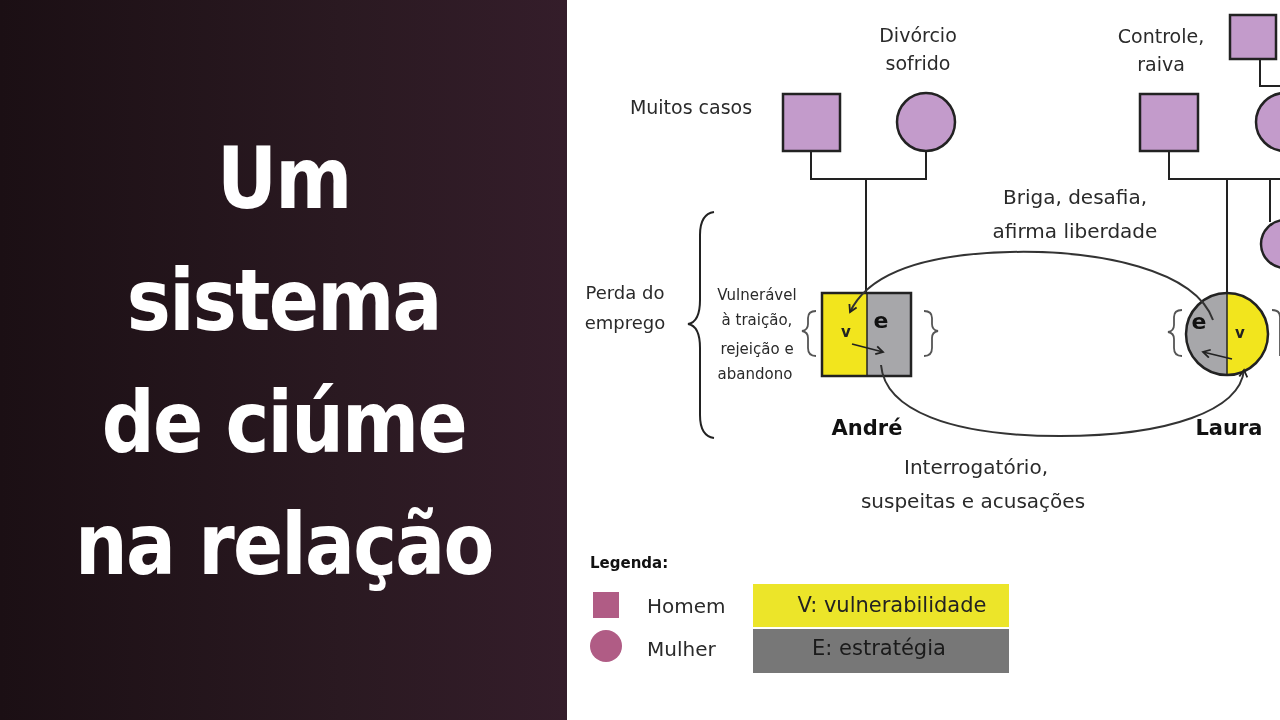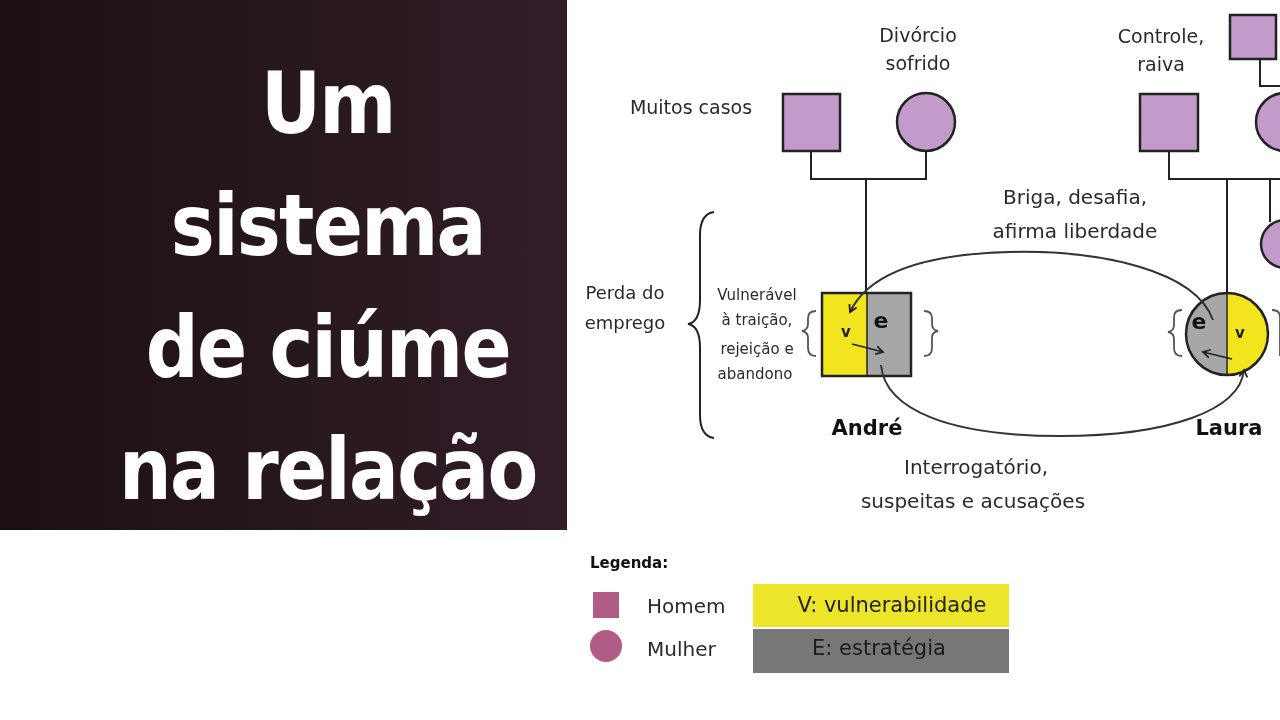--- a/index.html
+++ b/index.html
@@ -1,17 +1,17 @@
 <!DOCTYPE html>
 <html><head>
 <meta charset="utf-8">
 <style>
   html, body { margin: 0; padding: 0; }
   body { width: 1280px; height: 720px; overflow: hidden; position: relative; font-family: "DejaVu Sans", sans-serif; background: #ffffff; }
-  .left-panel { position: absolute; left: 0; top: 0; width: 567px; height: 530px; background: linear-gradient(90deg, #1b0f14 0%, #2a1921 60%, #341d2a 100%); display: flex; align-items: flex-end; justify-content: center; padding-left: 44px; }
+  .left-panel { position: absolute; left: 0; top: 0; width: 567px; height: 720px; background: linear-gradient(90deg, #1b0f14 0%, #2a1921 60%, #341d2a 100%); display: flex; align-items: center; justify-content: center; }
   .title { color: #ffffff; font-family: "DejaVu Sans", sans-serif; font-weight: bold; font-size: 86px; line-height: 122px; text-align: center; letter-spacing: -2px; margin-top: 2px; transform: scaleX(0.86); }
   .title span { display: block; white-space: nowrap; }
   .right-panel { position: absolute; left: 567px; top: 0; width: 713px; height: 720px; background: #ffffff; }
   svg { position: absolute; left: 0; top: 0; }
   .lbl { font-family: "DejaVu Sans", sans-serif; fill: #2a2a2a; }
 </style>
 </head>
 <body>
 
 <div class="left-panel">

